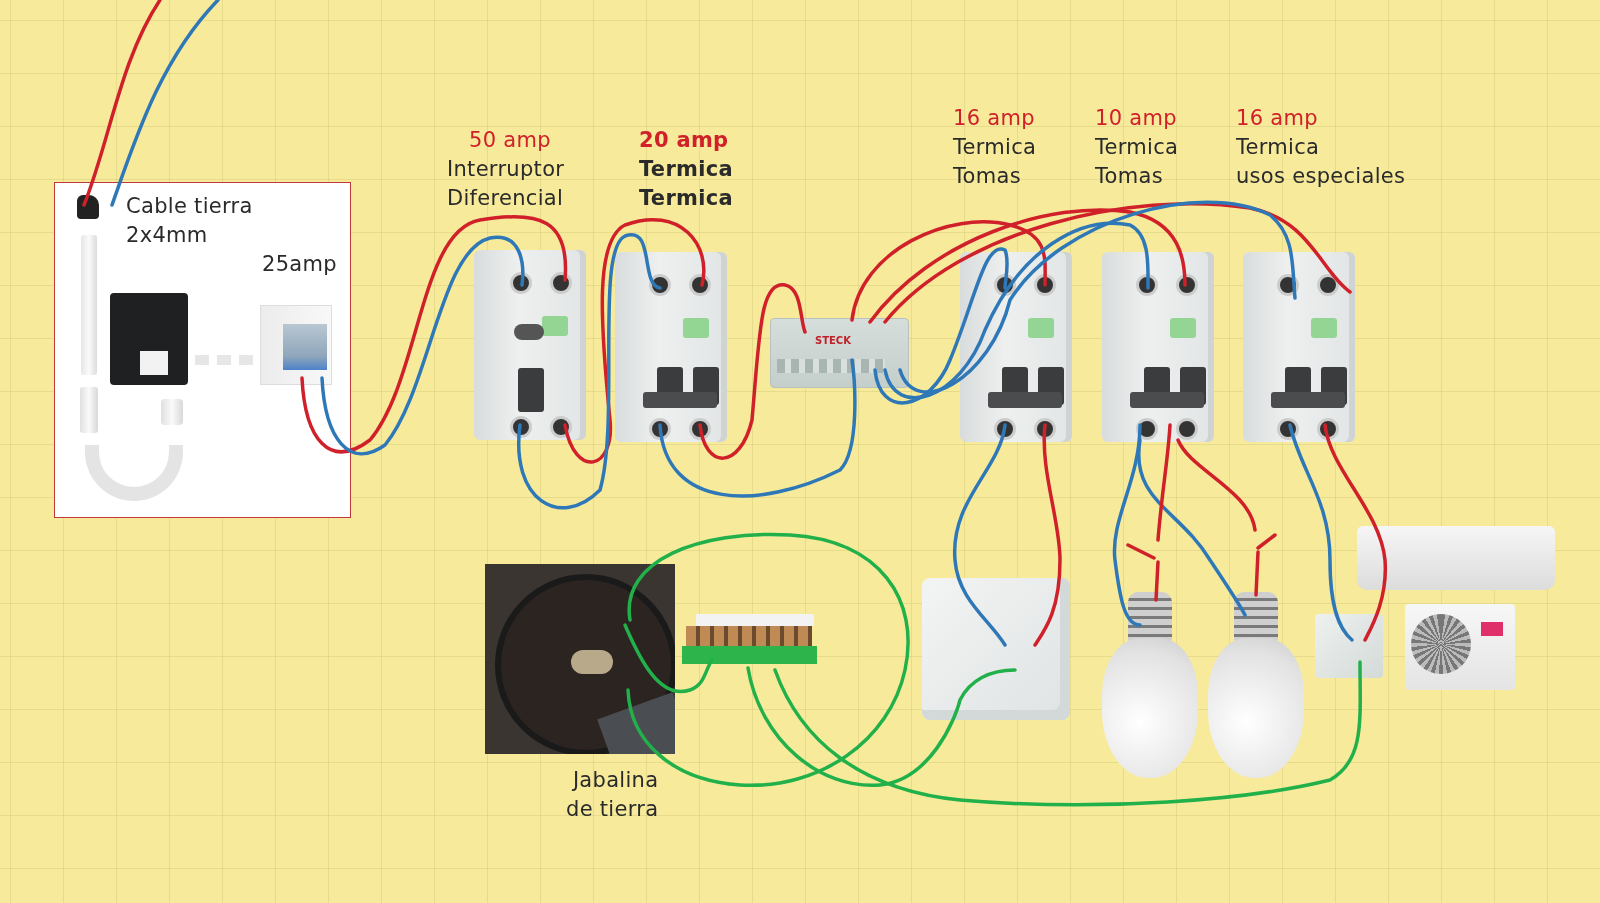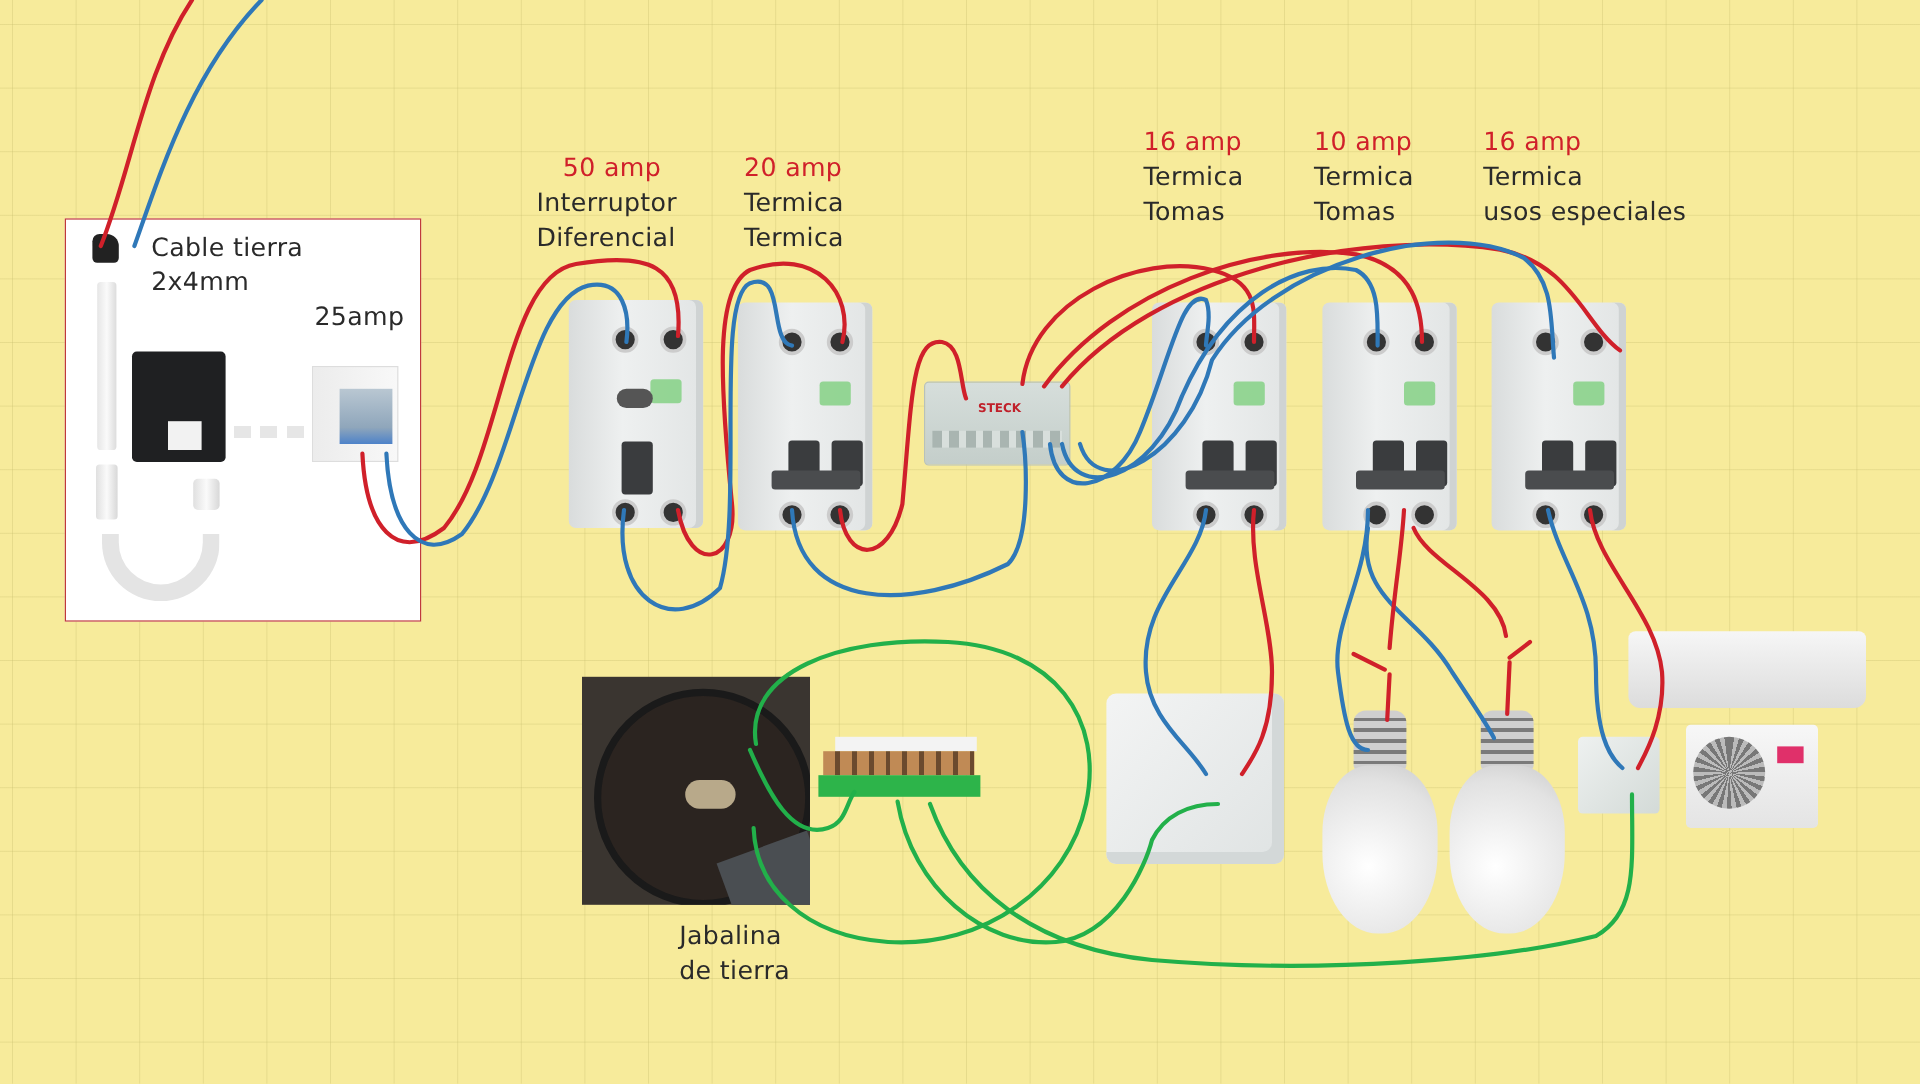--- a/index.html
+++ b/index.html
@@ -48,41 +48,41 @@
   <div>Cable tierra</div>
   <div>2x4mm</div>
 </div>
 <div class="lbl" style="left:262px;top:250px;">25amp</div>
 
 <div class="lbl" style="left:447px;top:126px;">
   <div class="amp" style="padding-left:22px;">50 amp</div>
   <div>Interruptor</div>
   <div>Diferencial</div>
 </div>
-<div class="lbl" style="left:620px;top:126px;">
+<div class="lbl" style="left:639px;top:126px;font-weight:bold;">
   <div class="amp">20 amp</div>
   <div>Termica</div>
   <div>Termica</div>
 </div>
 <div class="lbl" style="left:953px;top:104px;">
   <div class="amp">16 amp</div>
   <div>Termica</div>
   <div>Tomas</div>
 </div>
 <div class="lbl" style="left:1095px;top:104px;">
   <div class="amp">10 amp</div>
   <div>Termica</div>
   <div>Tomas</div>
 </div>
 <div class="lbl" style="left:1236px;top:104px;">
   <div class="amp">16 amp</div>
   <div>Termica</div>
   <div>usos especiales</div>
 </div>
-<div class="lbl" style="left:566px;top:766px;text-align:left;">
+<div class="lbl" style="left:566px;top:766px;text-align:right;">
   <div>Jabalina</div>
   <div>de tierra</div>
 </div>
 
 <div class="breaker" style="left:474px;top:250px;">
   <div class="br-body"></div>
   <div class="br-term" style="left:36px;"></div>
     <div class="br-term" style="left:76px;"></div>
   <div class="br-logo"></div>
   <div style="position:absolute;left:40px;top:74px;width:30px;height:16px;background:#555;border-radius:8px;"></div>
@@ -128,21 +128,21 @@
   <div class="br-term" style="left:34px;"></div>
     <div class="br-term" style="left:74px;"></div>
   <div class="br-logo"></div>
   <div class="br-lever" style="left:42px;"></div>
     <div class="br-lever" style="left:78px;"></div>
     <div class="br-bar"></div>
   <div class="br-term b" style="left:34px;"></div>
     <div class="br-term b" style="left:74px;"></div>
 </div>
 
-<div style="position:absolute;left:770px;top:318px;width:120px;height:68px;background:linear-gradient(#d6dedb,#c4ceca);border:1px solid #b7c1bd;border-radius:4px;">
+<div style="position:absolute;left:770px;top:318px;width:120px;height:68px;background:linear-gradient(#d6dedb,#c4ceca);border:1px solid #b7c1bd;border-radius:4px;padding-left:17px;">
   <div style="position:absolute;left:44px;top:16px;font-size:10px;font-weight:bold;color:#c0202a;">STECK</div>
   <div style="position:absolute;left:6px;top:40px;width:108px;height:14px;background:repeating-linear-gradient(to right,#a9b5b1 0 8px,#d8dfdc 8px 14px);"></div>
 </div>
 
 <div style="position:absolute;left:485px;top:564px;width:190px;height:190px;background:#3a3530;overflow:hidden;">
   <div style="position:absolute;left:10px;top:10px;width:170px;height:170px;border-radius:50%;background:#2b2420;border:6px solid #1a1a1a;"></div>
   <div style="position:absolute;left:86px;top:86px;width:42px;height:24px;border-radius:12px;background:#b8a98a;"></div>
   <div style="position:absolute;left:120px;top:140px;width:80px;height:60px;background:#4a4e52;transform:rotate(-20deg);"></div>
 </div>
 

